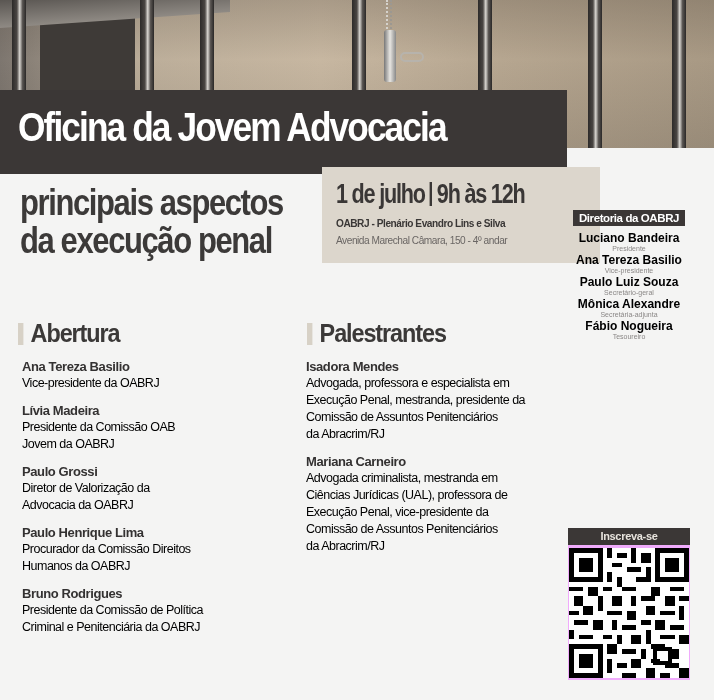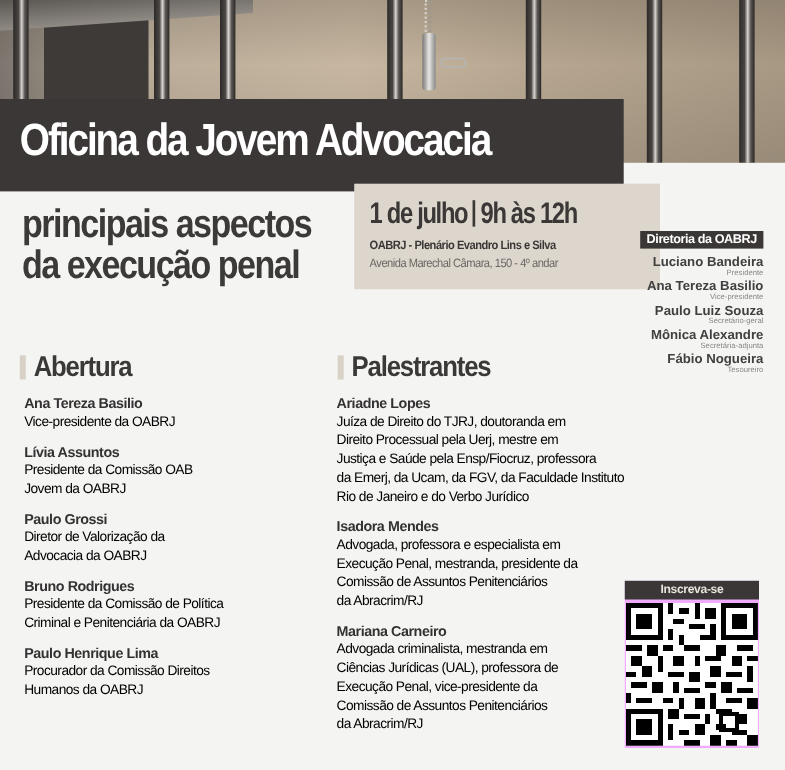--- a/index.html
+++ b/index.html
@@ -83,29 +83,29 @@
       transform: scaleX(0.92); transform-origin: left top; white-space: nowrap;
     }
     .address-line {
       position: absolute; left: 14px; top: 67px;
       font-size: 11px; letter-spacing: -0.5px; color: #6a6664;
       transform: scaleX(0.92); transform-origin: left top; white-space: nowrap;
     }
 
     
     .diretoria {
-      position: absolute; right: 20px; top: 208px; width: 130px; text-align: right;
+      position: absolute; right: 20px; top: 208px; width: 130px; text-align: center;
     }
     .diretoria-header {
       display: inline-block; background: #3b3736; color: #ffffff;
       font-weight: bold; font-size: 11.5px; letter-spacing: -0.4px;
       padding: 2px 6px; margin-bottom: 6px; white-space: nowrap;
     }
     .dir-member { margin-bottom: 1px; }
-    .dir-name { font-weight: bold; font-size: 12px; color: #404040; line-height: 13px; white-space: nowrap; }
+    .dir-name { font-weight: bold; font-size: 12px; color: #000000; line-height: 13px; white-space: nowrap; }
     .dir-role { font-size: 7px; color: #8a8786; line-height: 8px; white-space: nowrap; }
 
     
     .section-heading {
       position: absolute; display: flex; align-items: center;
       font-weight: bold; font-size: 26px; letter-spacing: -1.2px; color: #3b3938;
       transform: scaleX(0.9); transform-origin: left top; white-space: nowrap;
     }
     .section-heading .accent {
       display: inline-block; width: 6px; height: 22px; background: #d7d1c6; margin-right: 8px;
@@ -201,54 +201,46 @@
 <div class="section-heading abertura-heading">
   <span class="accent"></span>
   <span>Abertura</span>
 </div>
 <div class="person-list abertura-list">
   <div class="person">
     <div class="person-name">Ana Tereza Basilio</div>
     <div class="person-desc">Vice-presidente da OABRJ</div>
   </div>
   <div class="person">
-    <div class="person-name">Lívia Assuntos</div>
+    <div class="person-name">Lívia Madeira</div>
     <div class="person-desc">Presidente da Comissão OAB
 Jovem da OABRJ</div>
   </div>
   <div class="person">
     <div class="person-name">Paulo Grossi</div>
     <div class="person-desc">Diretor de Valorização da
 Advocacia da OABRJ</div>
   </div>
   <div class="person">
+    <div class="person-name">Paulo Henrique Lima</div>
+    <div class="person-desc">Procurador da Comissão Direitos
+Humanos da OABRJ</div>
+  </div>
+  <div class="person">
     <div class="person-name">Bruno Rodrigues</div>
     <div class="person-desc">Presidente da Comissão de Política
 Criminal e Penitenciária da OABRJ</div>
   </div>
-  <div class="person">
-    <div class="person-name">Paulo Henrique Lima</div>
-    <div class="person-desc">Procurador da Comissão Direitos
-Humanos da OABRJ</div>
-  </div>
 </div>
 
 <div class="section-heading palestrantes-heading">
   <span class="accent"></span>
   <span>Palestrantes</span>
 </div>
 <div class="person-list palestrantes-list">
-  <div class="person">
-    <div class="person-name">Ariadne Lopes</div>
-    <div class="person-desc">Juíza de Direito do TJRJ, doutoranda em
-Direito Processual pela Uerj, mestre em
-Justiça e Saúde pela Ensp/Fiocruz, professora
-da Emerj, da Ucam, da FGV, da Faculdade Instituto
-Rio de Janeiro e do Verbo Jurídico</div>
-  </div>
   <div class="person">
     <div class="person-name">Isadora Mendes</div>
     <div class="person-desc">Advogada, professora e especialista em
 Execução Penal, mestranda, presidente da
 Comissão de Assuntos Penitenciários
 da Abracrim/RJ</div>
   </div>
   <div class="person">
     <div class="person-name">Mariana Carneiro</div>
     <div class="person-desc">Advogada criminalista, mestranda em

